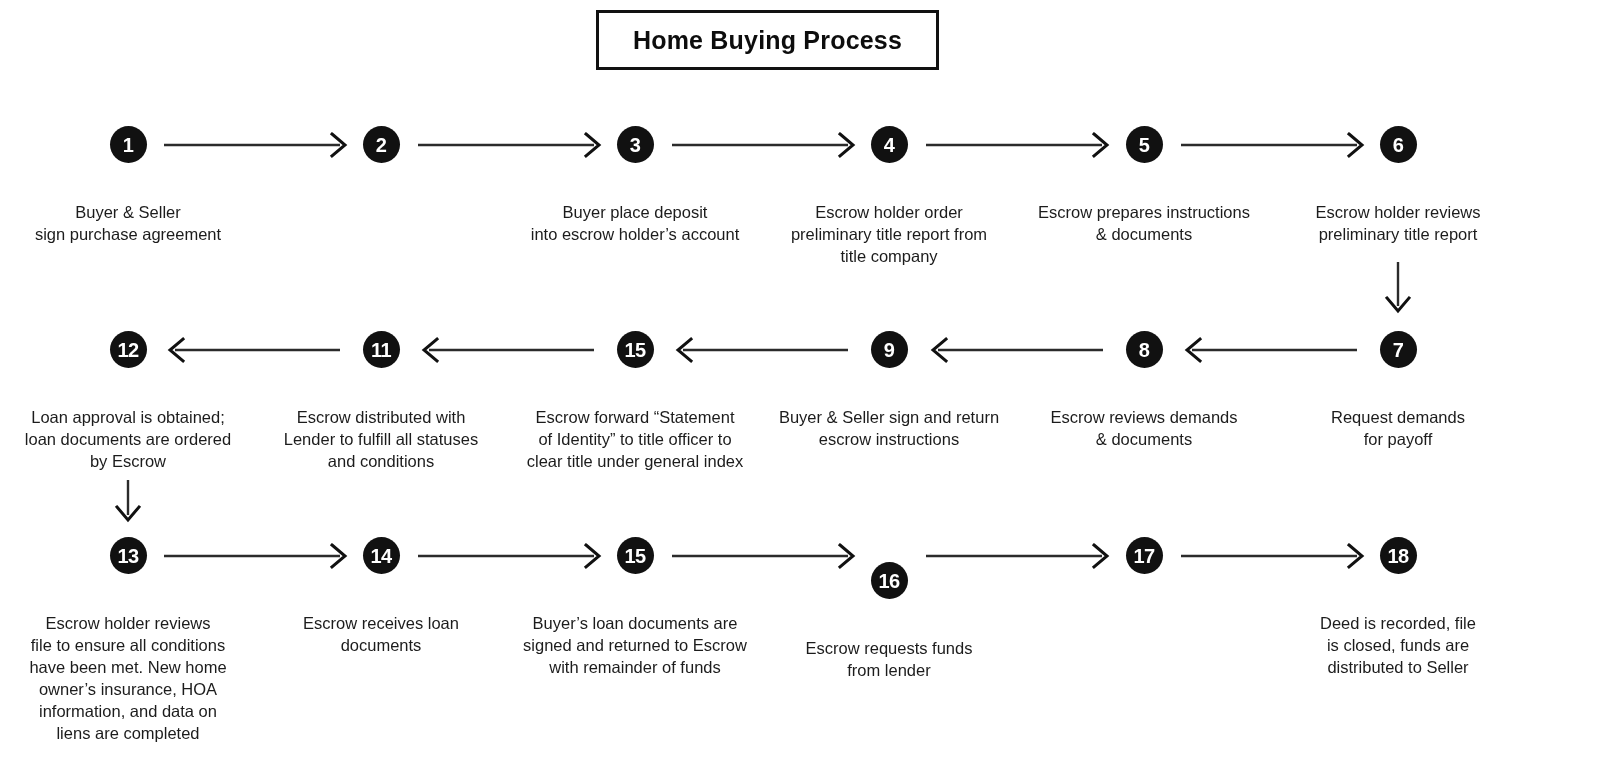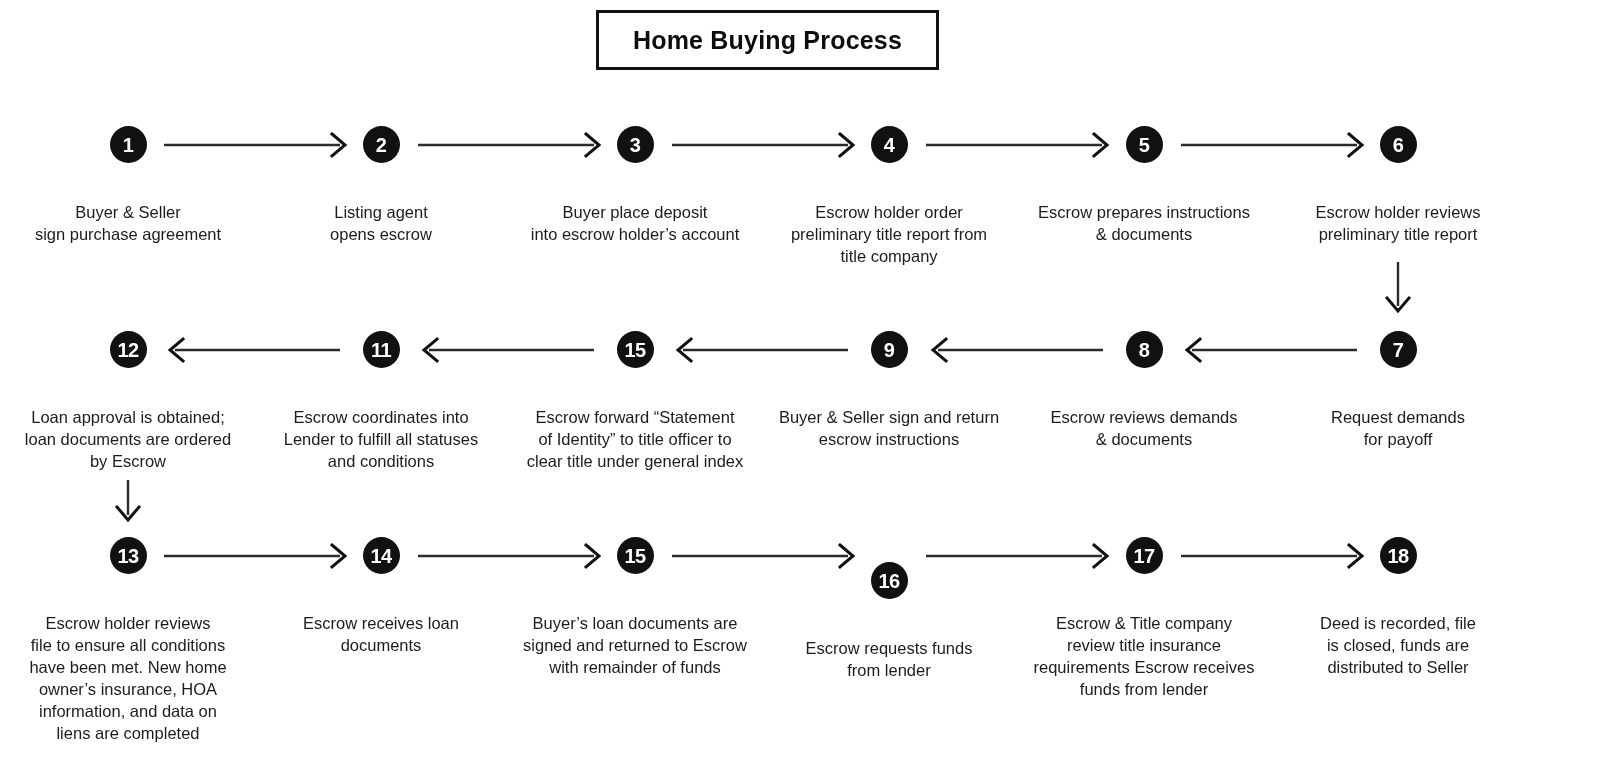--- a/index.html
+++ b/index.html
@@ -180,22 +180,20 @@
   </svg>
 
   <div class="node" style="left:128px; top:126px;">
     <div class="node-badge">1</div>
     <div class="node-label">Buyer &amp; Seller
 sign purchase agreement</div>
   </div>
 
   <div class="node" style="left:381px; top:126px;">
     <div class="node-badge">2</div>
-    <div class="node-label">Listing agent
-opens escrow</div>
   </div>
 
   <div class="node wide" style="left:635px; top:126px;">
     <div class="node-badge">3</div>
     <div class="node-label">Buyer place deposit
 into escrow holder’s account</div>
   </div>
 
   <div class="node wide" style="left:889px; top:126px;">
     <div class="node-badge">4</div>
@@ -236,21 +234,21 @@
 
   <div class="node xwide" style="left:635px; top:331px;">
     <div class="node-badge">15</div>
     <div class="node-label">Escrow forward “Statement
 of Identity” to title officer to
 clear title under general index</div>
   </div>
 
   <div class="node xwide" style="left:381px; top:331px;">
     <div class="node-badge">11</div>
-    <div class="node-label">Escrow coordinates into
+    <div class="node-label">Escrow distributed with
 Lender to fulfill all statuses
 and conditions</div>
   </div>
 
   <div class="node xwide" style="left:128px; top:331px;">
     <div class="node-badge">12</div>
     <div class="node-label">Loan approval is obtained;
 loan documents are ordered
 by Escrow</div>
   </div>
@@ -279,24 +277,20 @@
   </div>
 
   <div class="node wide" style="left:889px; top:562px;">
     <div class="node-badge">16</div>
     <div class="node-label">Escrow requests funds
 from lender</div>
   </div>
 
   <div class="node xwide" style="left:1144px; top:537px;">
     <div class="node-badge">17</div>
-    <div class="node-label">Escrow &amp; Title company
-review title insurance
-requirements Escrow receives
-funds from lender</div>
   </div>
 
   <div class="node wide" style="left:1398px; top:537px;">
     <div class="node-badge">18</div>
     <div class="node-label">Deed is recorded, file
 is closed, funds are
 distributed to Seller</div>
   </div>
 
 </div>

